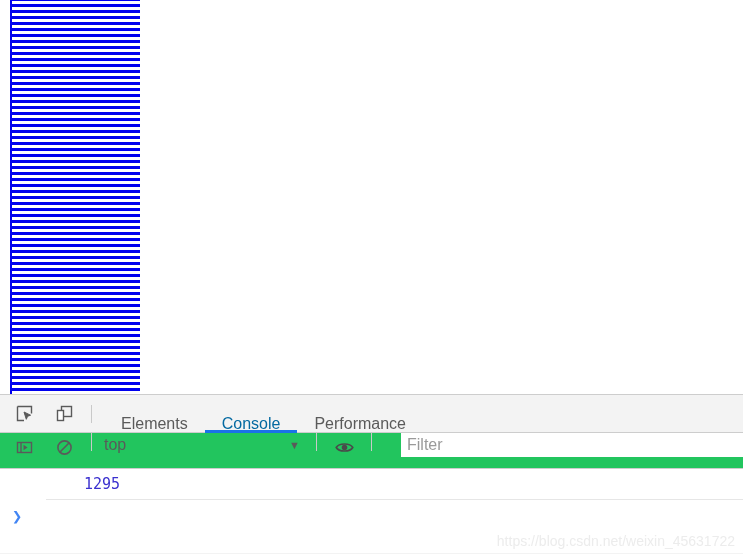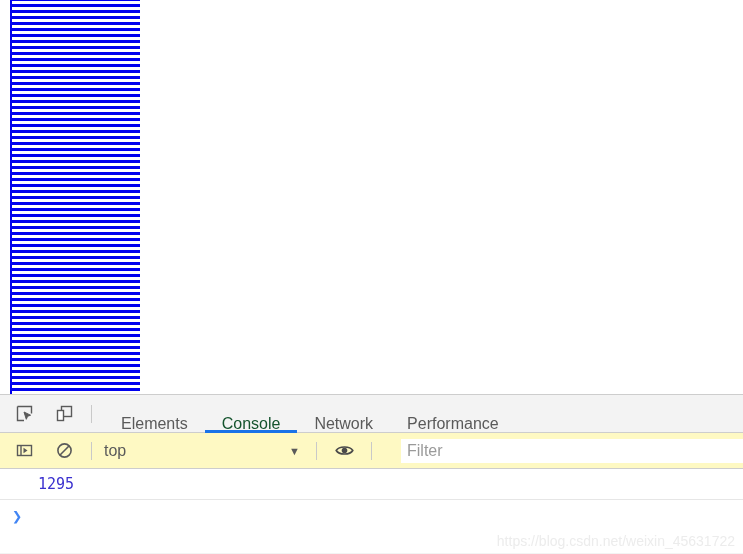--- a/index.html
+++ b/index.html
@@ -92,39 +92,39 @@
     position: relative;
     display: flex;
     align-items: center;
     padding: 0 17px;
     font-size: 16px;
     color: #5a5a5a;
     white-space: nowrap;
     cursor: pointer;
   }
   .tab.active {
-    color: #14532d;
+    color: #0369a1;
   }
   .tab.active::after {
     content: "";
     position: absolute;
     left: 0;
     right: 0;
     bottom: 0;
     height: 3px;
     background: #1a73e8;
   }
 
   
   #filterbar {
     position: relative;
     height: 36px;
     display: flex;
-    align-items: center;
-    background: #fef9c3;
+    align-items: flex-start;
+    background: #22c55e;
     border-bottom: 1px solid #cdcdcd;
     box-sizing: border-box;
   }
   #filterbar .tool-btn:first-child { margin-left: 9px; }
   #filterbar .tool-btn + .tool-btn { margin-left: 10px; }
   #context-select {
     display: flex;
     align-items: center;
     justify-content: space-between;
     width: 200px;
@@ -164,20 +164,21 @@
     height: 84px;
     position: relative;
   }
   .console-row {
     height: 31px;
     display: flex;
     align-items: center;
     border-bottom: 1px solid #e6e6e6;
     box-sizing: border-box;
     padding-left: 38px;
+    margin-left: 46px;
   }
   .console-value {
     font-family: "DejaVu Sans Mono", monospace;
     font-size: 15px;
     color: #3b31cf;
   }
   #prompt-row {
     height: 32px;
     display: flex;
     align-items: center;
@@ -239,21 +240,20 @@
         <rect x="5.5" y="1.5" width="10" height="10" fill="none" stroke="#5a5a5a" stroke-width="1.4"></rect>
         <rect x="1.5" y="5.5" width="6" height="10" fill="#ffffff" stroke="#5a5a5a" stroke-width="1.4"></rect>
       </svg>
     </div>
 
     <div class="vdiv"></div>
 
     <div class="tabs">
       <div class="tab">Elements</div>
       <div class="tab active">Console</div>
-      <div class="tab">Network</div>
       <div class="tab">Performance</div>
     </div>
   </div>
 
   <div id="filterbar">
 
     <div class="tool-btn">
       <svg width="17" height="17" viewBox="0 0 17 17">
         <rect x="1.5" y="3.5" width="14" height="10" fill="none" stroke="#5a5a5a" stroke-width="1.4"></rect>
         <line x1="5" y1="3.5" x2="5" y2="13.5" stroke="#5a5a5a" stroke-width="1.4"></line>

